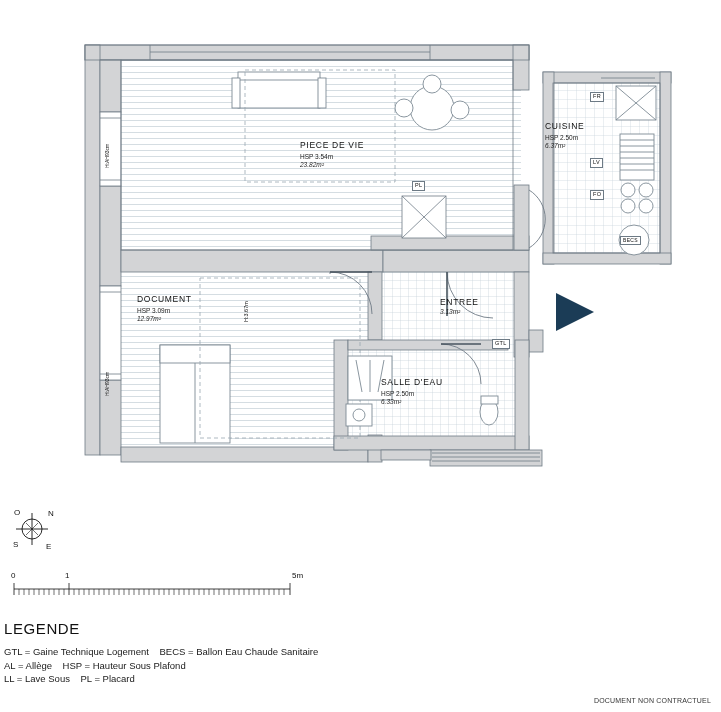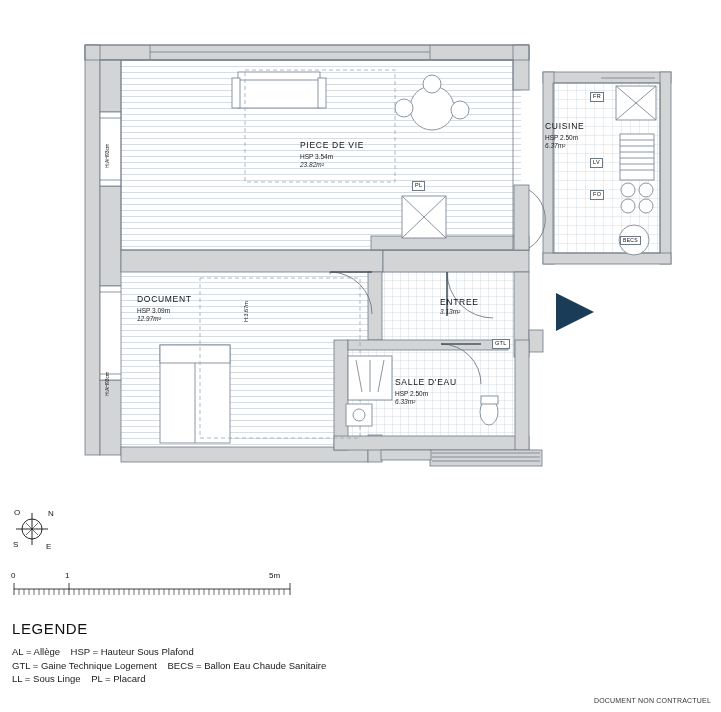--- a/index.html
+++ b/index.html
@@ -15,21 +15,21 @@
     color: #1a1a1a;
     overflow: hidden;
   }
   #plan {
     position: absolute;
     left: 0; top: 0;
     width: 721px; height: 712px;
   }
   .legend {
     position: absolute;
-    left: 12px;
+    left: 4px;
     top: 620px;
     width: 560px;
   }
   .legend-title {
     font-size: 15px;
     letter-spacing: 0.6px;
     color: #111;
     margin-bottom: 8px;
   }
   .legend-line {
@@ -293,21 +293,21 @@
   <span class="room-name">DOCUMENT</span>
   <span class="room-hsp">HSP 3.09m</span>
   <span class="room-area">12.97m²</span>
 </div>
 
 <div class="room-label" style="left:440px; top:284px; width:80px;margin-top:13px;">
   <span class="room-name">ENTREE</span>
   <span class="room-area">3.13m²</span>
 </div>
 
-<div class="room-label" style="left:395px; top:377px; width:100px;">
+<div class="room-label" style="left:381px; top:377px; width:100px;">
   <span class="room-name">SALLE D'EAU</span>
   <span class="room-hsp">HSP 2.50m</span>
   <span class="room-area">6.33m²</span>
 </div>
 
 <div class="tag" style="left:590px; top:92px;">FR</div>
 <div class="tag" style="left:590px; top:158px;">LV</div>
 <div class="tag" style="left:590px; top:190px;">FO</div>
 <div class="tag" style="left:620px; top:236px; font-size:5px;">BECS</div>
 <div class="tag" style="left:412px; top:181px;">PL</div>
@@ -317,22 +317,22 @@
 <div class="vtext" style="left:104px; top:396px;">H:AH93cm</div>
 <div class="vtext" style="left:243px; top:322px; font-size:5.5px;">H:3.67m</div>
 
 <div class="compass-letter" style="left:48px; top:509px;">N</div>
 <div class="compass-letter" style="left:46px; top:542px;">E</div>
 <div class="compass-letter" style="left:13px; top:540px;">S</div>
 <div class="compass-letter" style="left:14px; top:508px;">O</div>
 
 <div class="scale-text" style="left:11px; top:571px;">0</div>
 <div class="scale-text" style="left:65px; top:571px;">1</div>
-<div class="scale-text" style="left:269px; top:571px;">5m</div>
+<div class="scale-text" style="left:292px; top:571px;">5m</div>
 
 <div class="legend">
   <div class="legend-title">LEGENDE</div>
+  <div class="legend-line">GTL = Gaine Technique Logement    BECS = Ballon Eau Chaude Sanitaire</div>
   <div class="legend-line">AL = Allège    HSP = Hauteur Sous Plafond</div>
-  <div class="legend-line">GTL = Gaine Technique Logement    BECS = Ballon Eau Chaude Sanitaire</div>
-  <div class="legend-line">LL = Sous Linge    PL = Placard</div>
+  <div class="legend-line">LL = Lave Sous    PL = Placard</div>
 </div>
 
 <div class="disclaimer">DOCUMENT NON CONTRACTUEL</div>
 
 </body></html>

